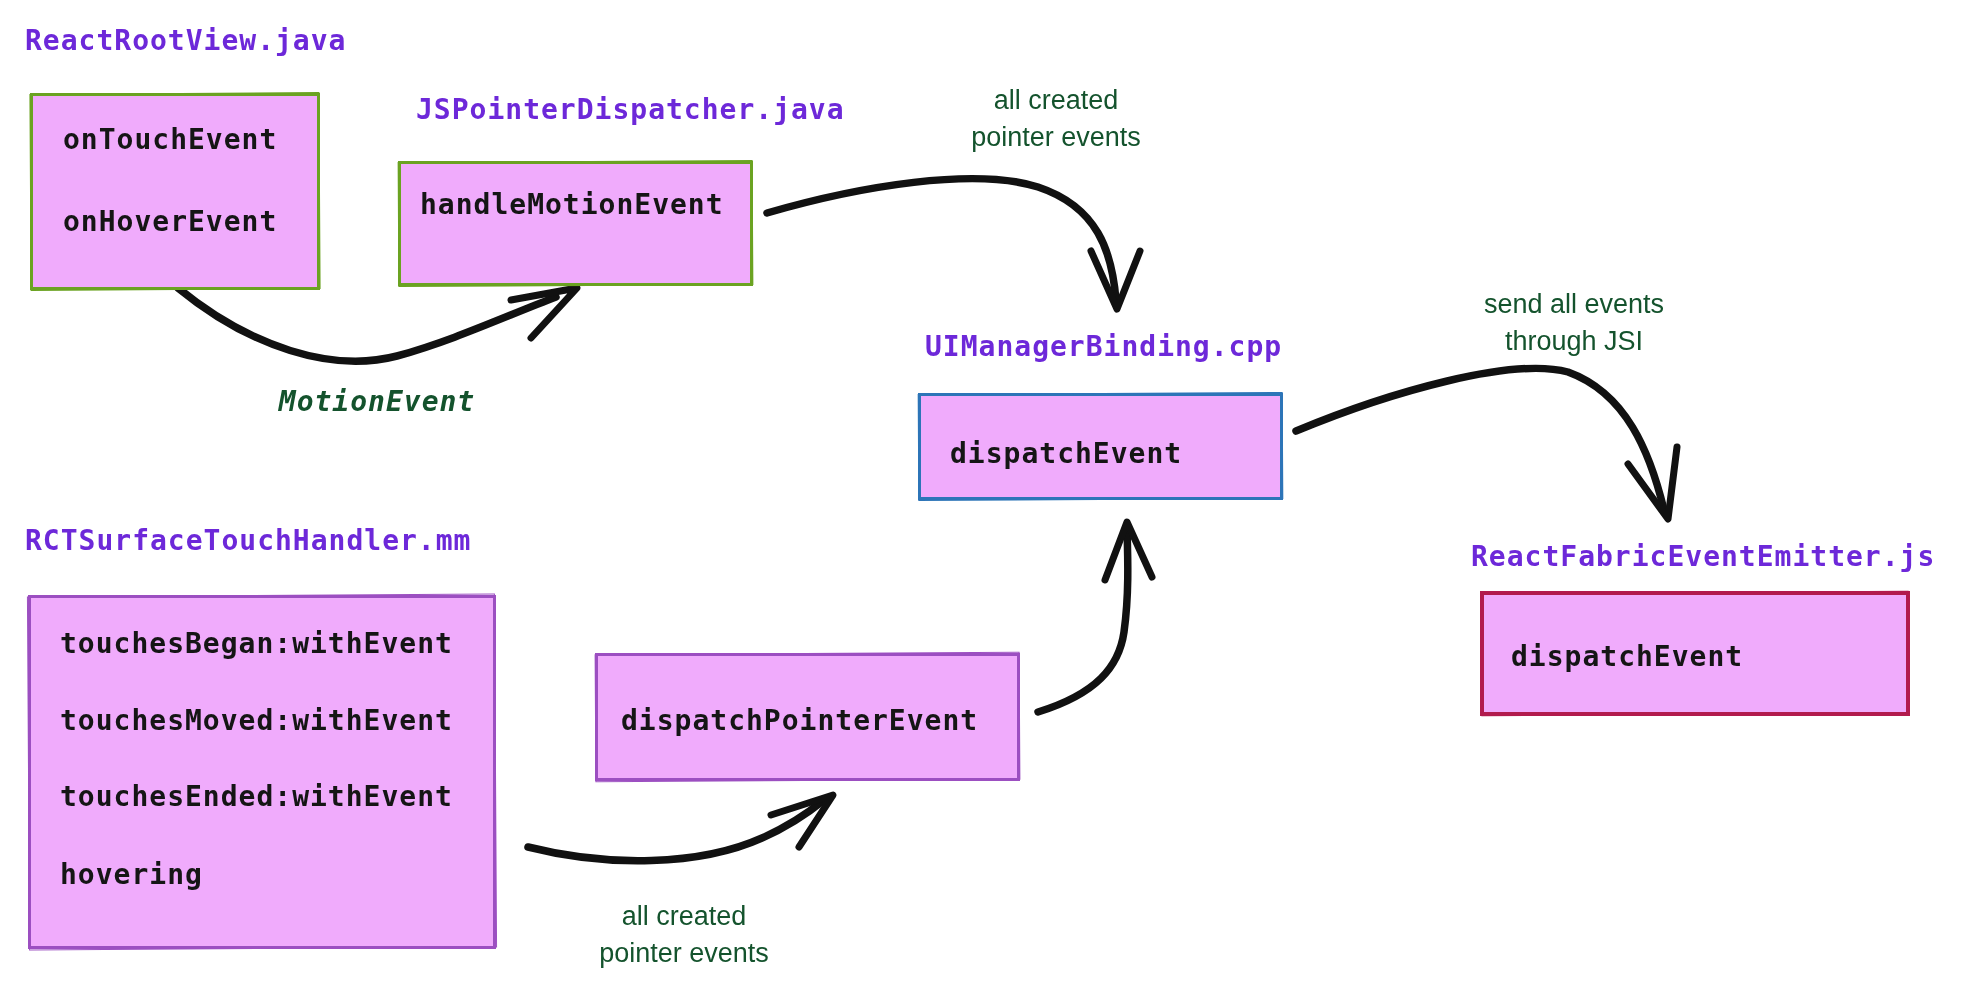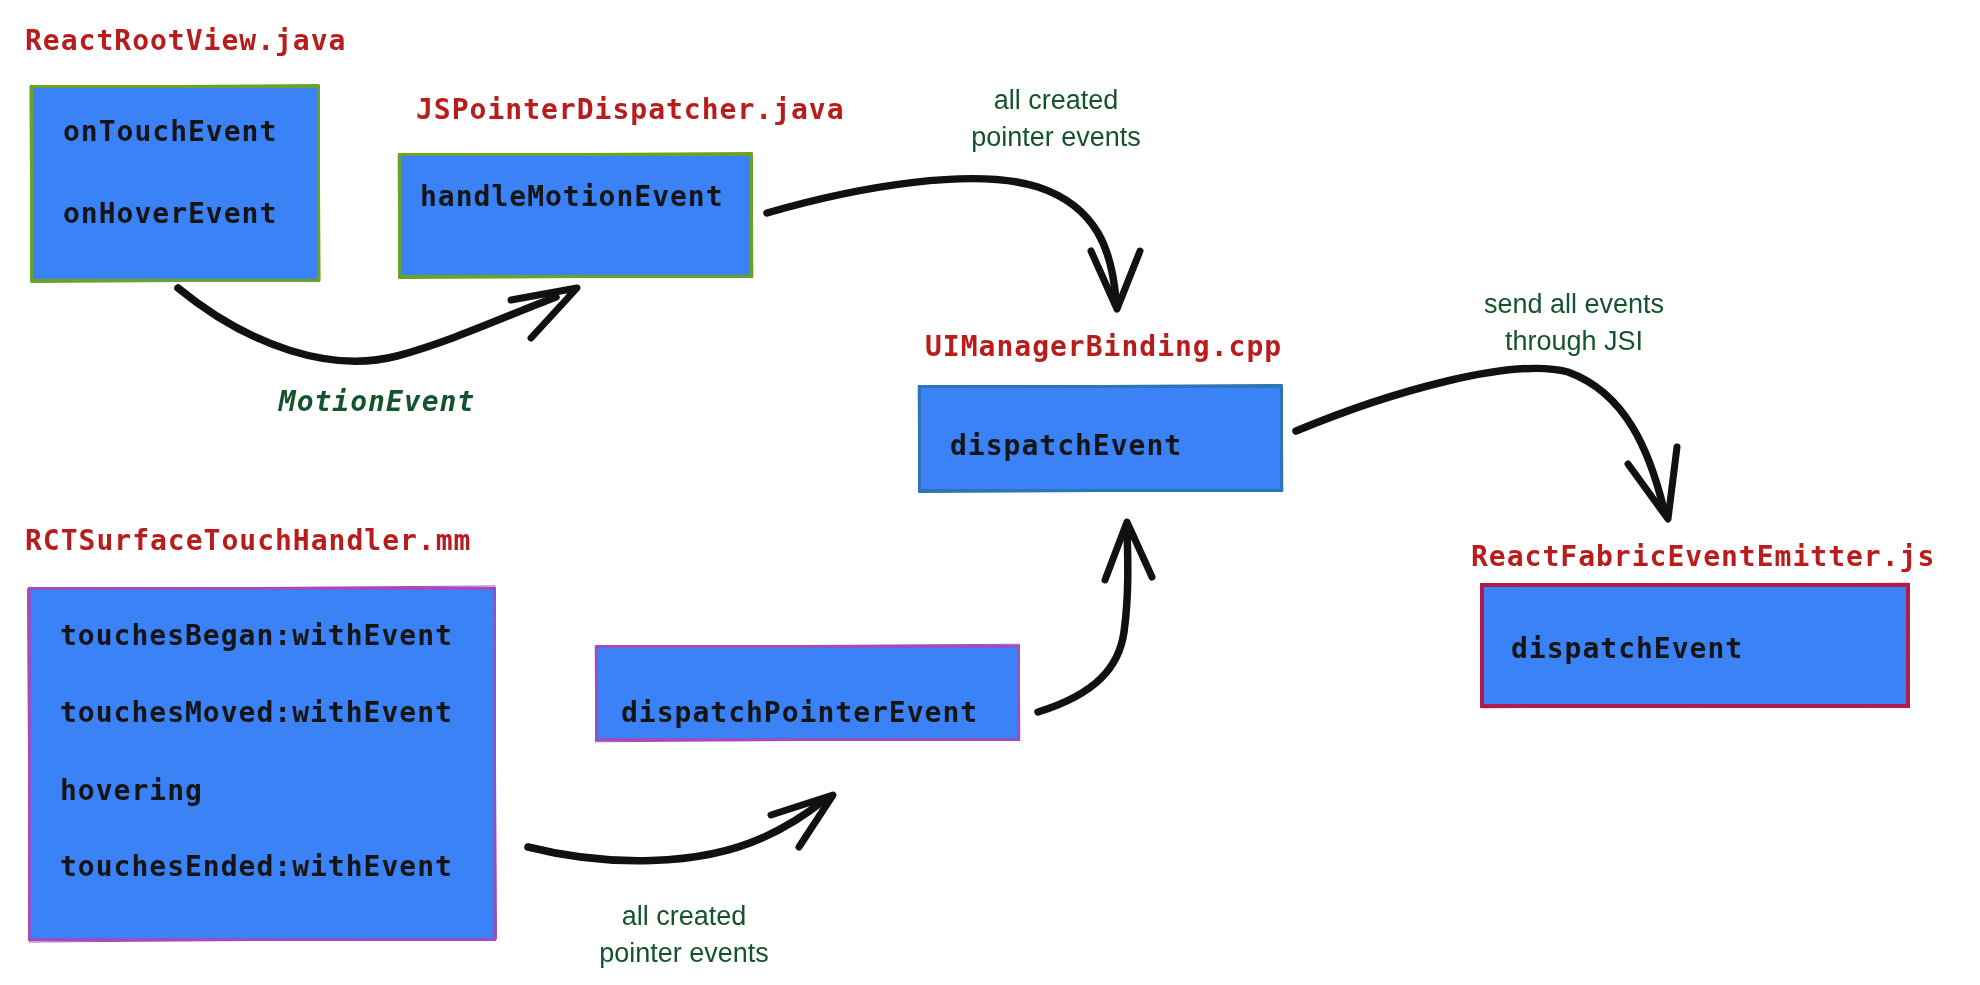--- a/index.html
+++ b/index.html
@@ -1,32 +1,32 @@
 <!DOCTYPE html>
 <html><head>
 <meta charset="utf-8">
 <style>
   html,body{margin:0;padding:0;background:#ffffff;}
   body{width:1980px;height:985px;position:relative;overflow:hidden;
        font-family:"DejaVu Sans Mono","Liberation Mono",monospace;}
   .stage{position:absolute;inset:0;width:1980px;height:985px;}
 
   
-  .node{position:absolute;background:#3b82f6;border:3px solid;box-sizing:border-box;}
+  .node{position:absolute;background:#f0abfc;border:3px solid;box-sizing:border-box;margin-top:8px;}
   .node::after{content:"";position:absolute;inset:-3px;border:1.6px solid;border-color:inherit;
                transform:rotate(-0.35deg);pointer-events:none;}
   .node.green{border-color:#6ba322;}
   .node.blue{border-color:#2d75b8;}
   .node.purple{border-color:#9c4fc1;}
   .node.crimson{border-color:#b21b4e;border-width:4px;}
 
   .item{position:relative;color:#151515;font-weight:bold;font-size:28px;line-height:34px;
         letter-spacing:1px;white-space:nowrap;}
 
-  .node-title{position:absolute;color:#b91c1c;font-weight:bold;font-size:28px;line-height:34px;
+  .node-title{position:absolute;color:#6d28d9;font-weight:bold;font-size:28px;line-height:34px;
               letter-spacing:1px;white-space:nowrap;}
 
   .edge-label{position:absolute;color:#14532d;font-family:"Liberation Sans",sans-serif;
               font-size:27px;line-height:37px;text-align:center;}
   .edge-label.mono{font-family:"DejaVu Sans Mono","Liberation Mono",monospace;
                    font-weight:bold;font-size:28px;letter-spacing:1px;font-style:italic;}
 
   svg.arrows{position:absolute;inset:0;pointer-events:none;}
   svg.arrows path{fill:none;stroke:#111111;stroke-width:7.5;stroke-linecap:round;stroke-linejoin:round;}
   svg.arrows path.head{stroke-width:7;}
@@ -79,25 +79,25 @@
     <div class="item" style="margin-top:24px;padding-left:19px;">handleMotionEvent</div>
   </div>
 
   <div class="node blue" style="left:918px;top:385px;width:365px;height:107px;">
     <div class="item" style="margin-top:41px;padding-left:29px;">dispatchEvent</div>
   </div>
 
   <div class="node purple" style="left:28px;top:587px;width:468px;height:354px;">
     <div class="item" style="margin-top:29px;padding-left:29px;">touchesBegan:withEvent</div>
     <div class="item" style="margin-top:43px;padding-left:29px;">touchesMoved:withEvent</div>
+    <div class="item" style="margin-top:42px;padding-left:29px;">touchesEnded:withEvent</div>
     <div class="item" style="margin-top:44px;padding-left:29px;">hovering</div>
-    <div class="item" style="margin-top:42px;padding-left:29px;">touchesEnded:withEvent</div>
   </div>
 
-  <div class="node purple" style="left:595px;top:645px;width:425px;height:96px;">
+  <div class="node purple" style="left:595px;top:645px;width:425px;height:128px;">
     <div class="item" style="margin-top:48px;padding-left:23px;">dispatchPointerEvent</div>
   </div>
 
   <div class="node crimson" style="left:1480px;top:583px;width:430px;height:125px;">
     <div class="item" style="margin-top:45px;padding-left:27px;">dispatchEvent</div>
   </div>
 
   <div class="edge-label" style="left:930px;top:82px;width:252px;">
     <div>all created</div>
     <div>pointer events</div>

